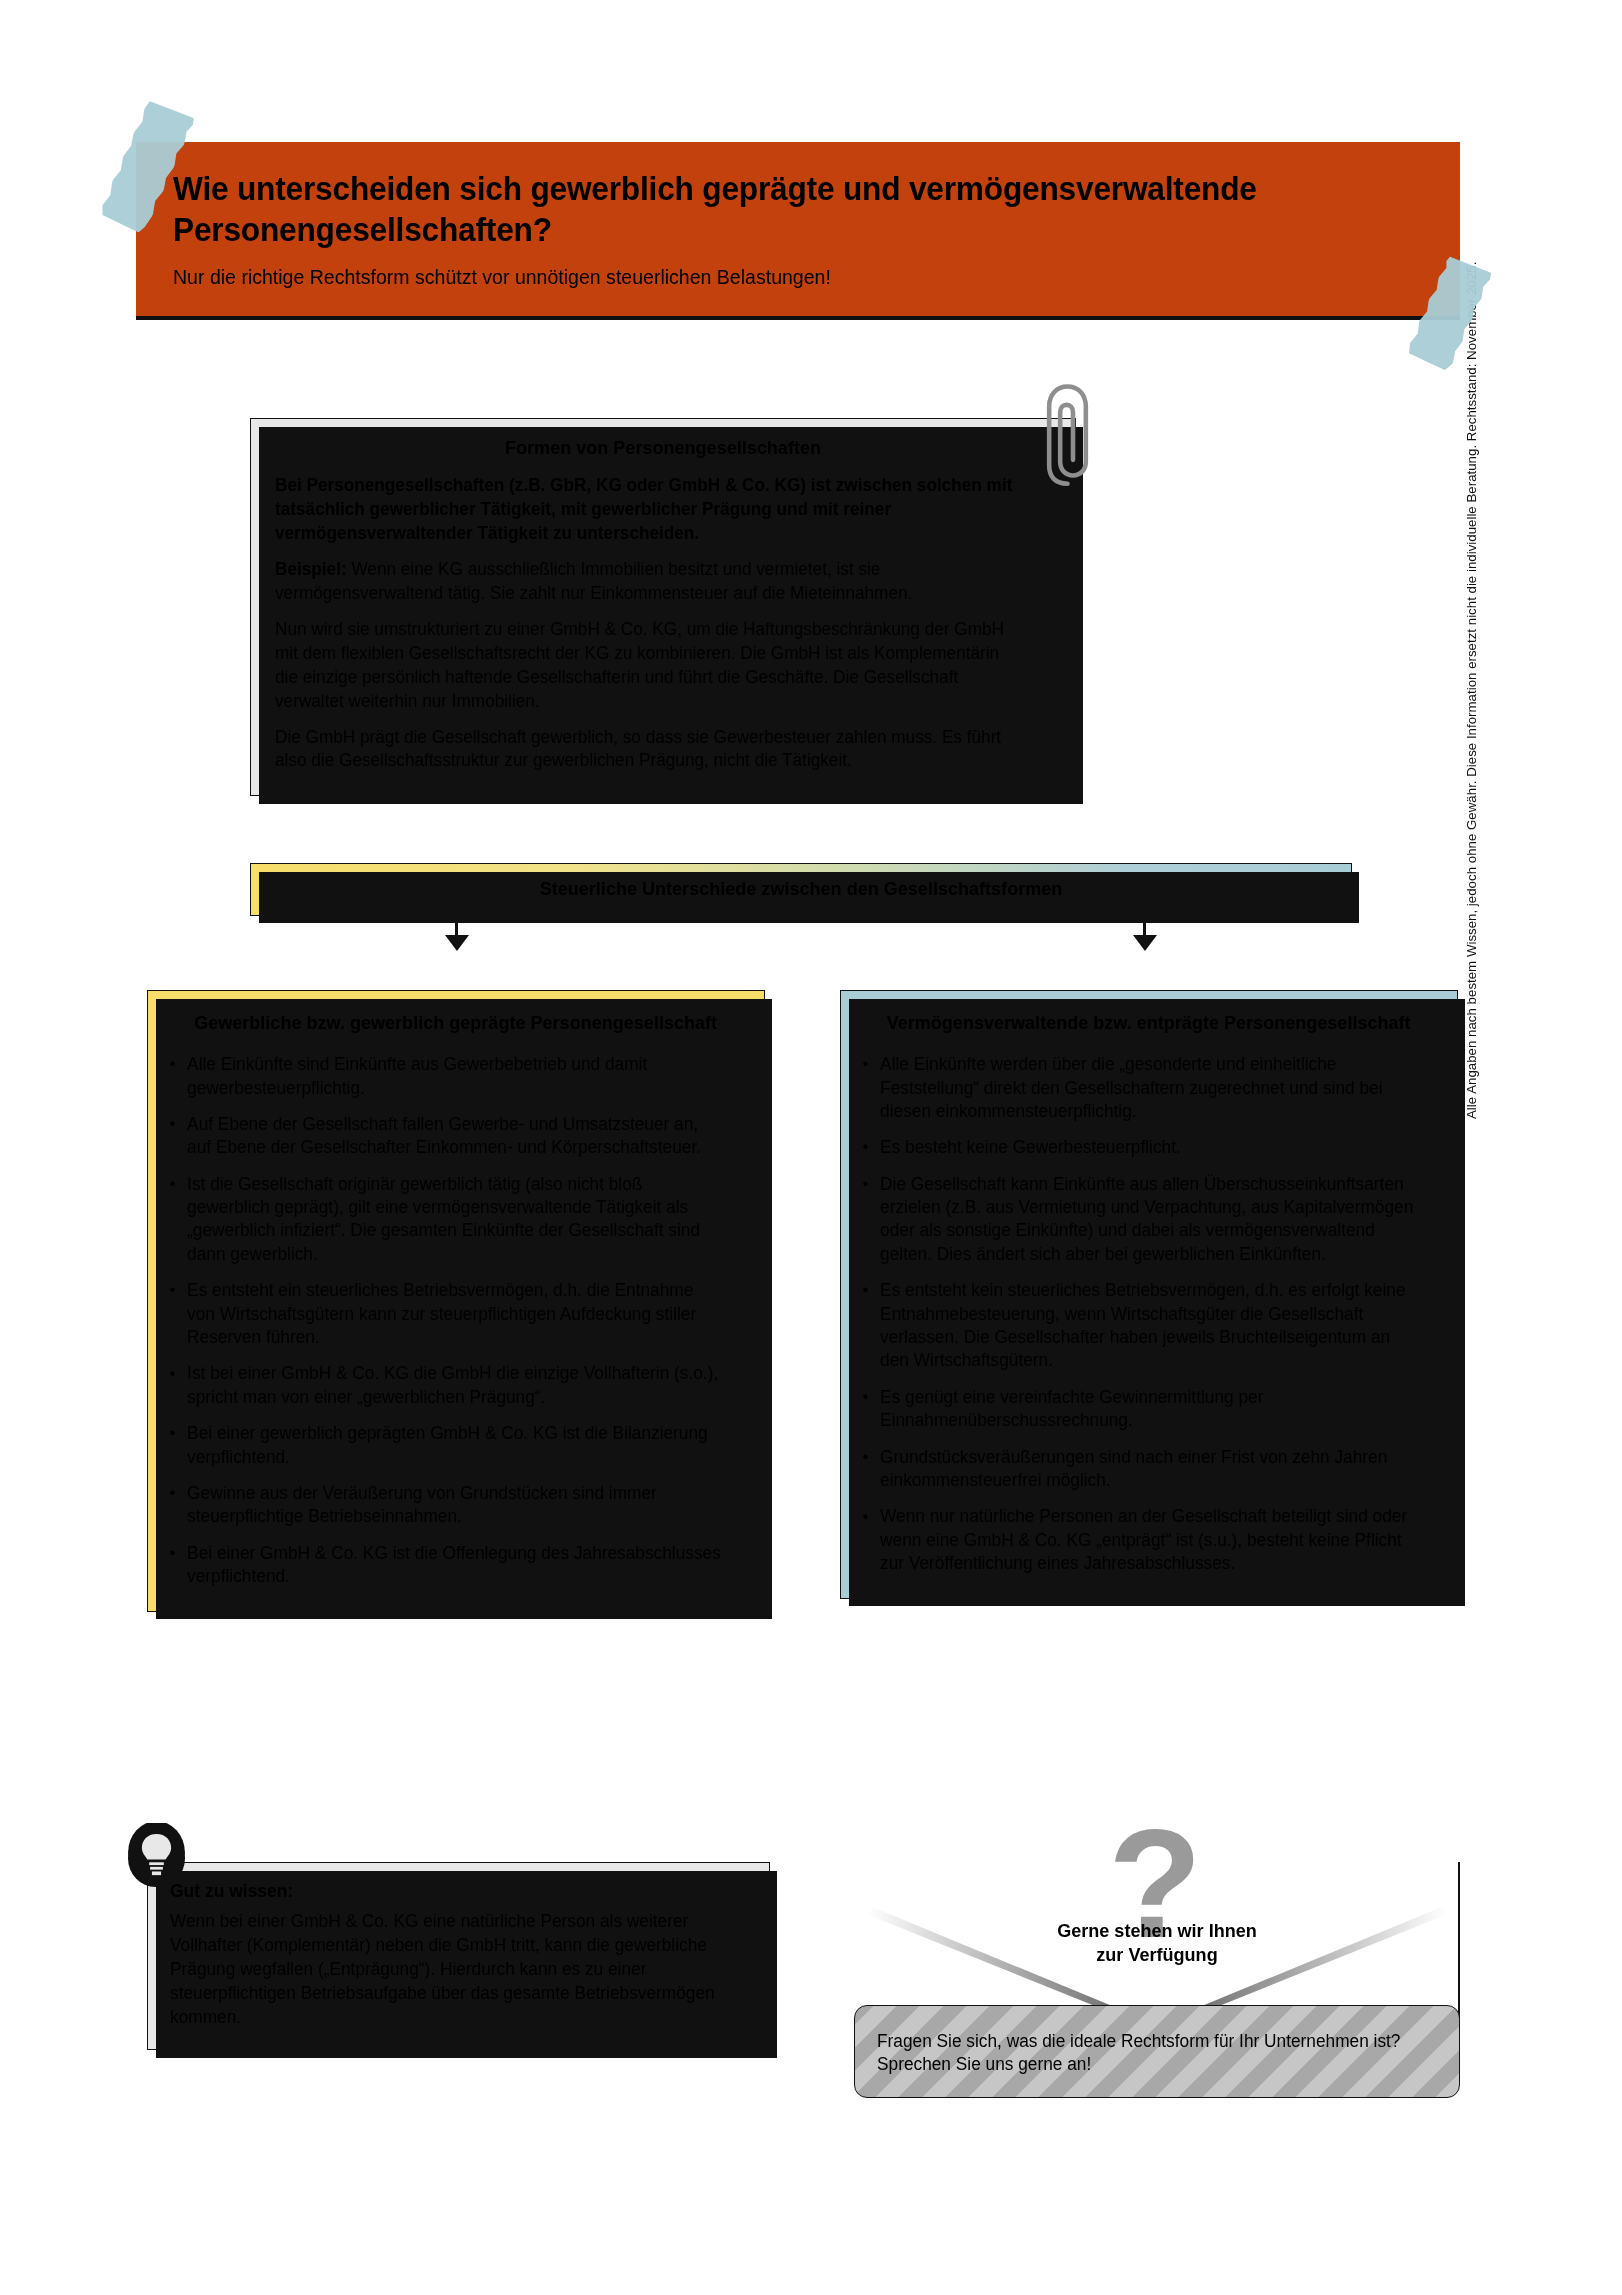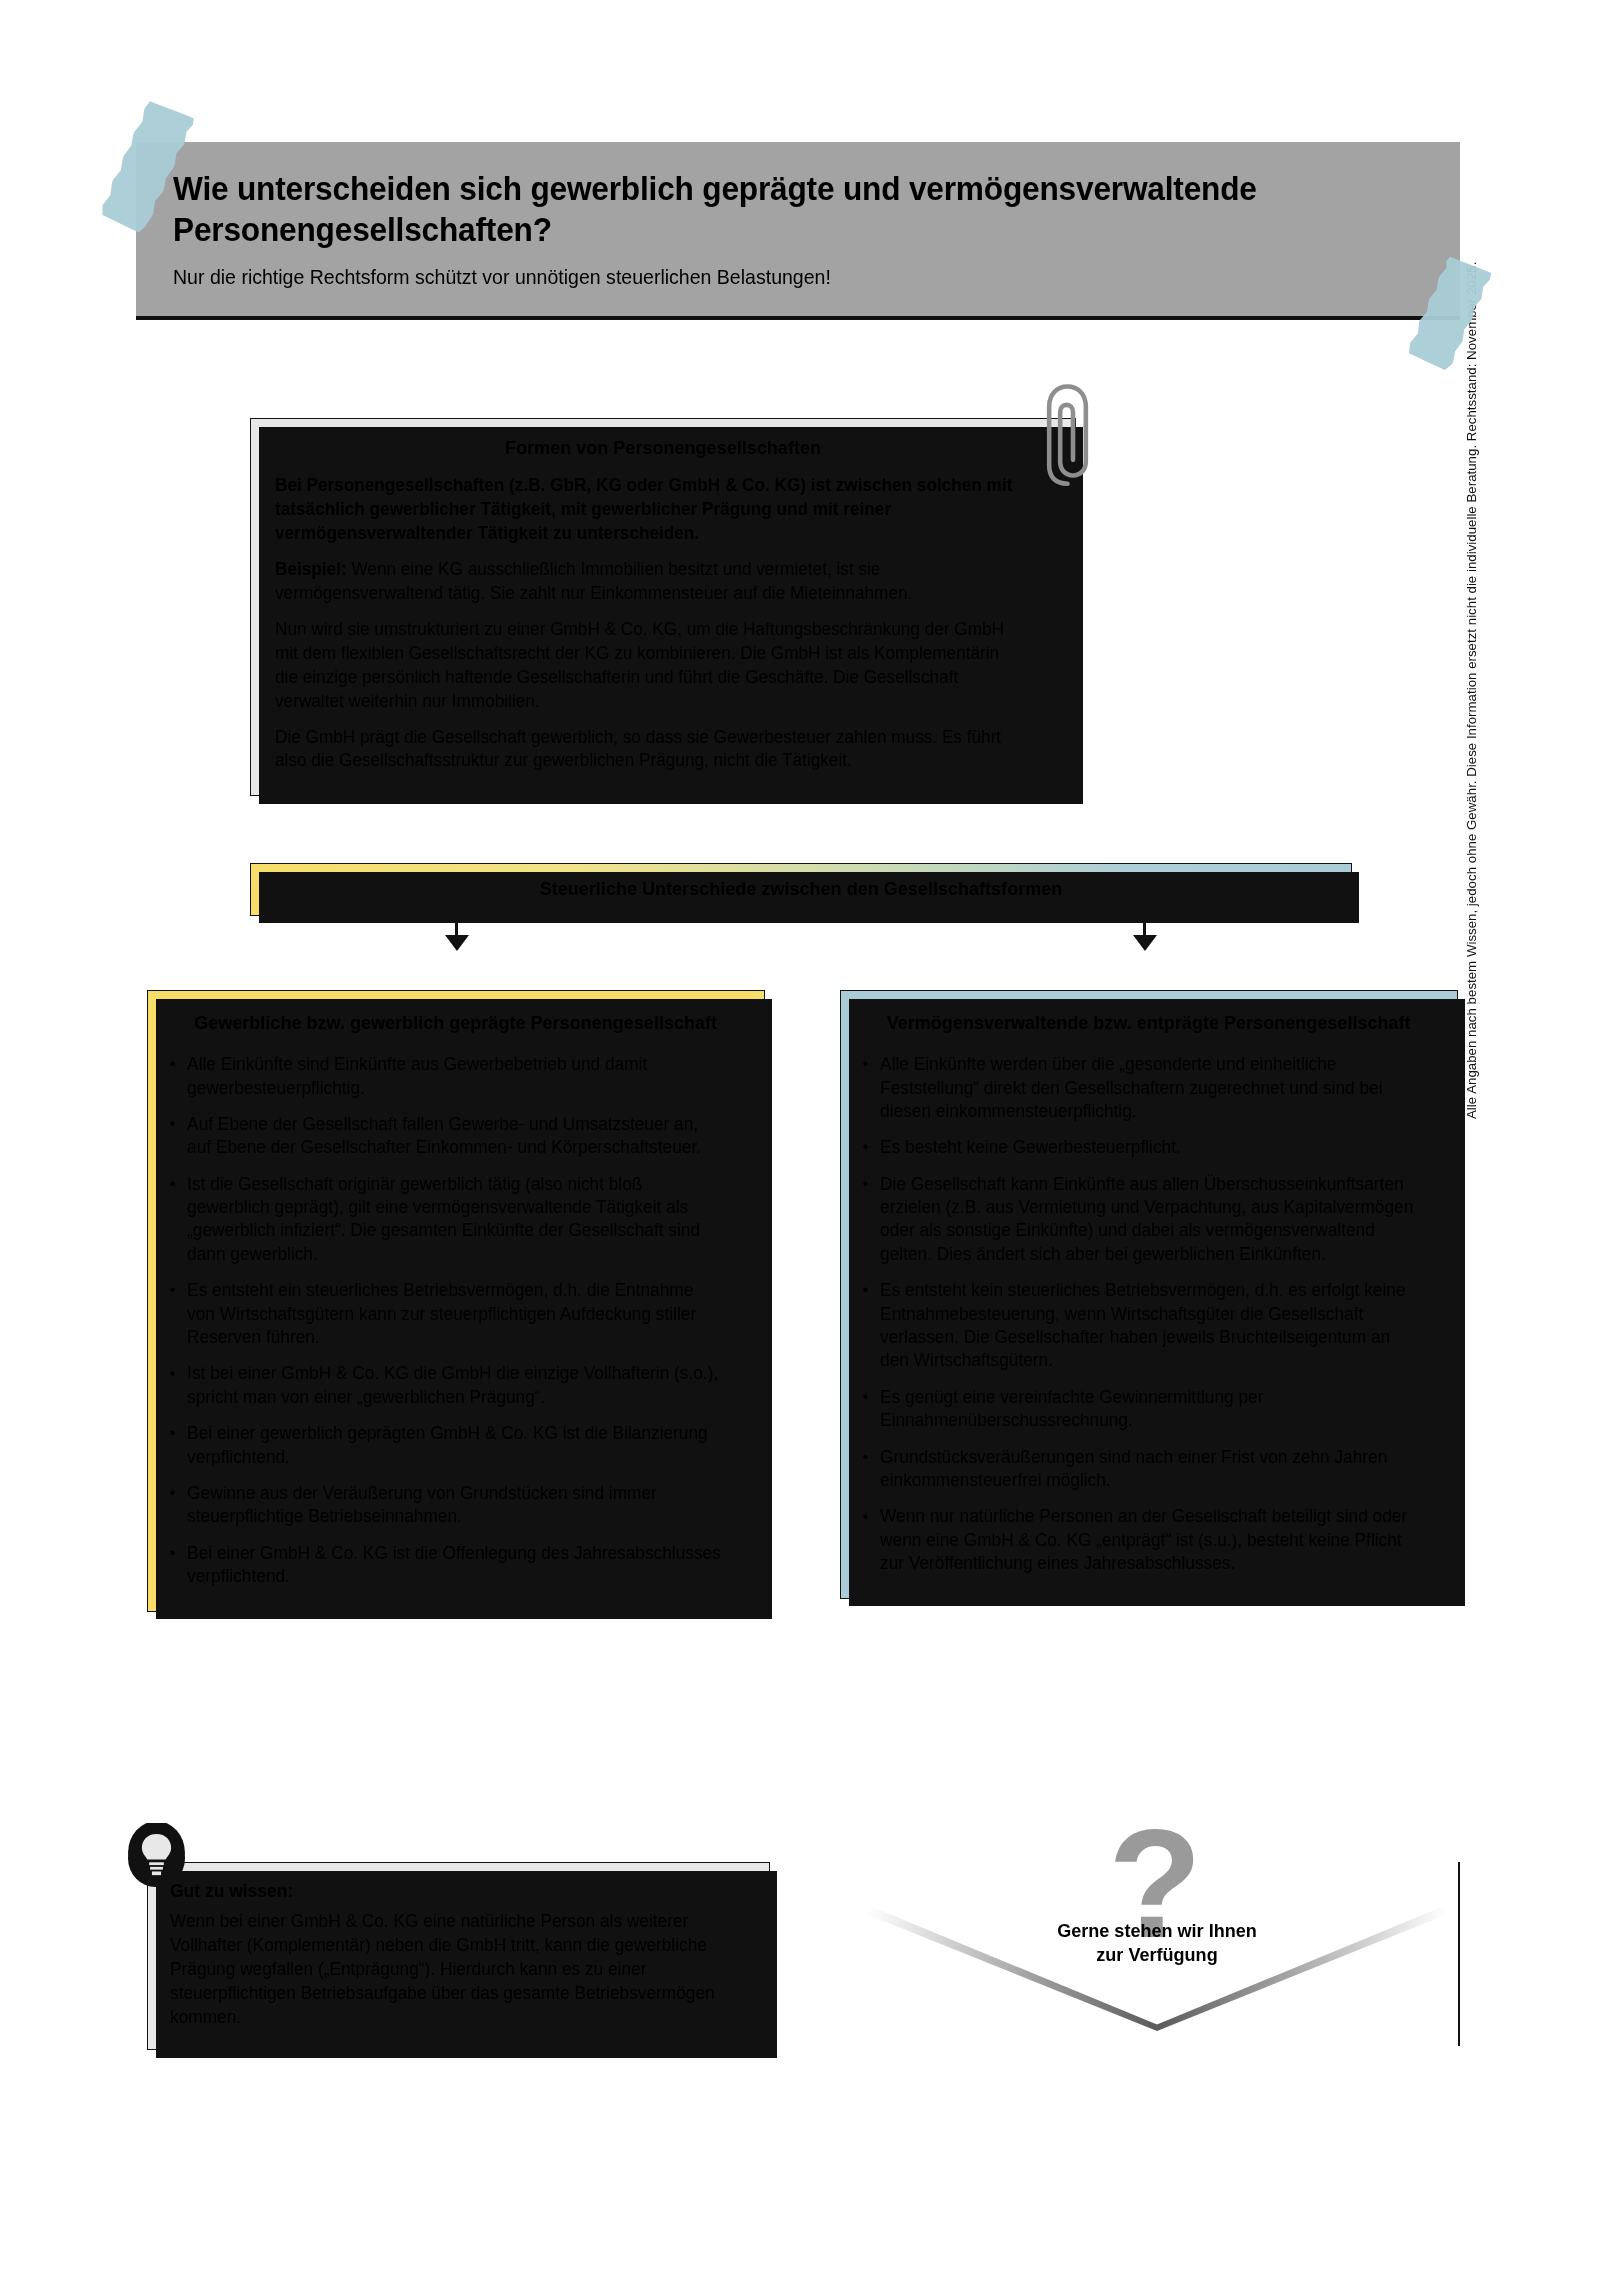--- a/index.html
+++ b/index.html
@@ -8,21 +8,21 @@
     background:#ffffff;
     font-family:"Liberation Sans", sans-serif;
     color:#000;
     position:relative;
     overflow:hidden;
   }
 
   
   #header-band{
     position:absolute; left:136px; top:142px; width:1324px; height:178px;
-    background:#a3a3a3; border-bottom:4.6px solid #111; z-index:2;
+    background:#c2410c; border-bottom:4.6px solid #111; z-index:2;
   }
   #header-inner{ padding:26px 37px 0 37px; }
   #page-title{
     font-size:34px; font-weight:bold; line-height:1.22;
     font-stretch:condensed; letter-spacing:-0.2px;
     transform:scaleX(0.93); transform-origin:left center;
   }
   #page-subtitle{
     margin-top:13px; font-size:21px; line-height:1.2;
     transform:scaleX(0.93); transform-origin:left center;
@@ -277,18 +277,21 @@
           <stop offset="100%" stop-color="#ffffff"></stop>
       </linearGradient>
     </defs>
     <polygon points="20,0 330,128 330,135 14,8" fill="url(#gl)"></polygon>
     <polygon points="640,0 330,128 330,135 646,8" fill="url(#gr)"></polygon>
   </svg>
   <div id="contact-heading">
     <span>Gerne stehen wir Ihnen</span><br>
     <span>zur Verfügung</span>
   </div>
+  <div id="contact-box">
+    <div id="contact-text">Fragen Sie sich, was die ideale Rechtsform für Ihr Unternehmen ist? Sprechen Sie uns gerne an!</div>
+  </div>
 </div>
 
 <div id="disclaimer-line-top"></div>
 <div id="disclaimer-line-bot"></div>
 <div id="disclaimer">Alle Angaben nach bestem Wissen, jedoch ohne Gewähr. Diese Information ersetzt nicht die individuelle Beratung. Rechtsstand: November 2025.</div>
 
 
 </body></html>

